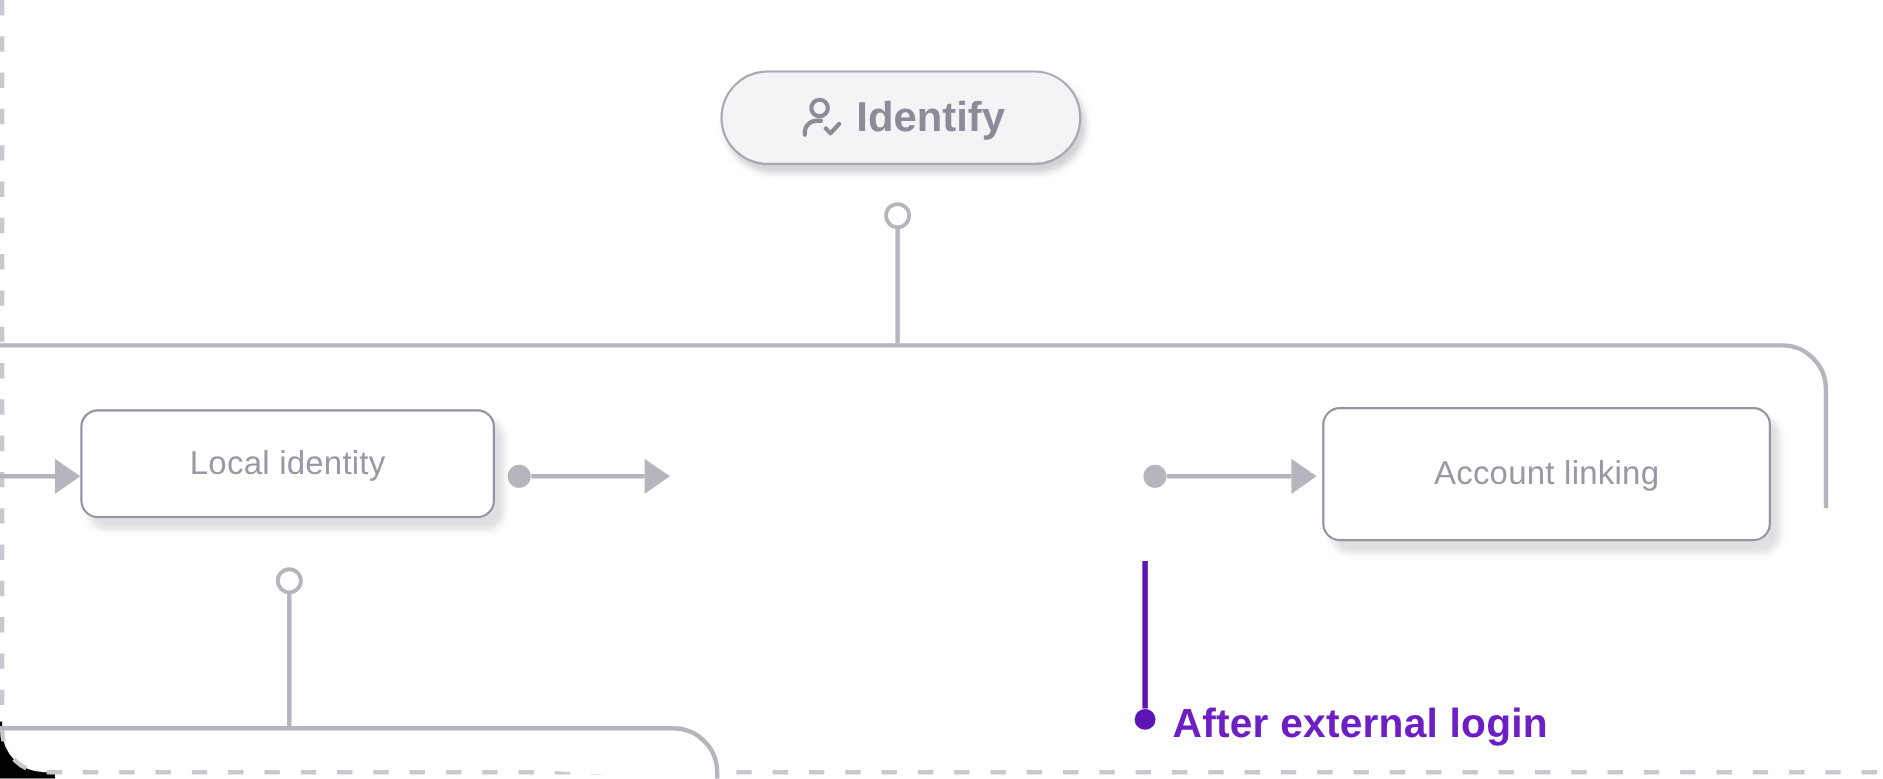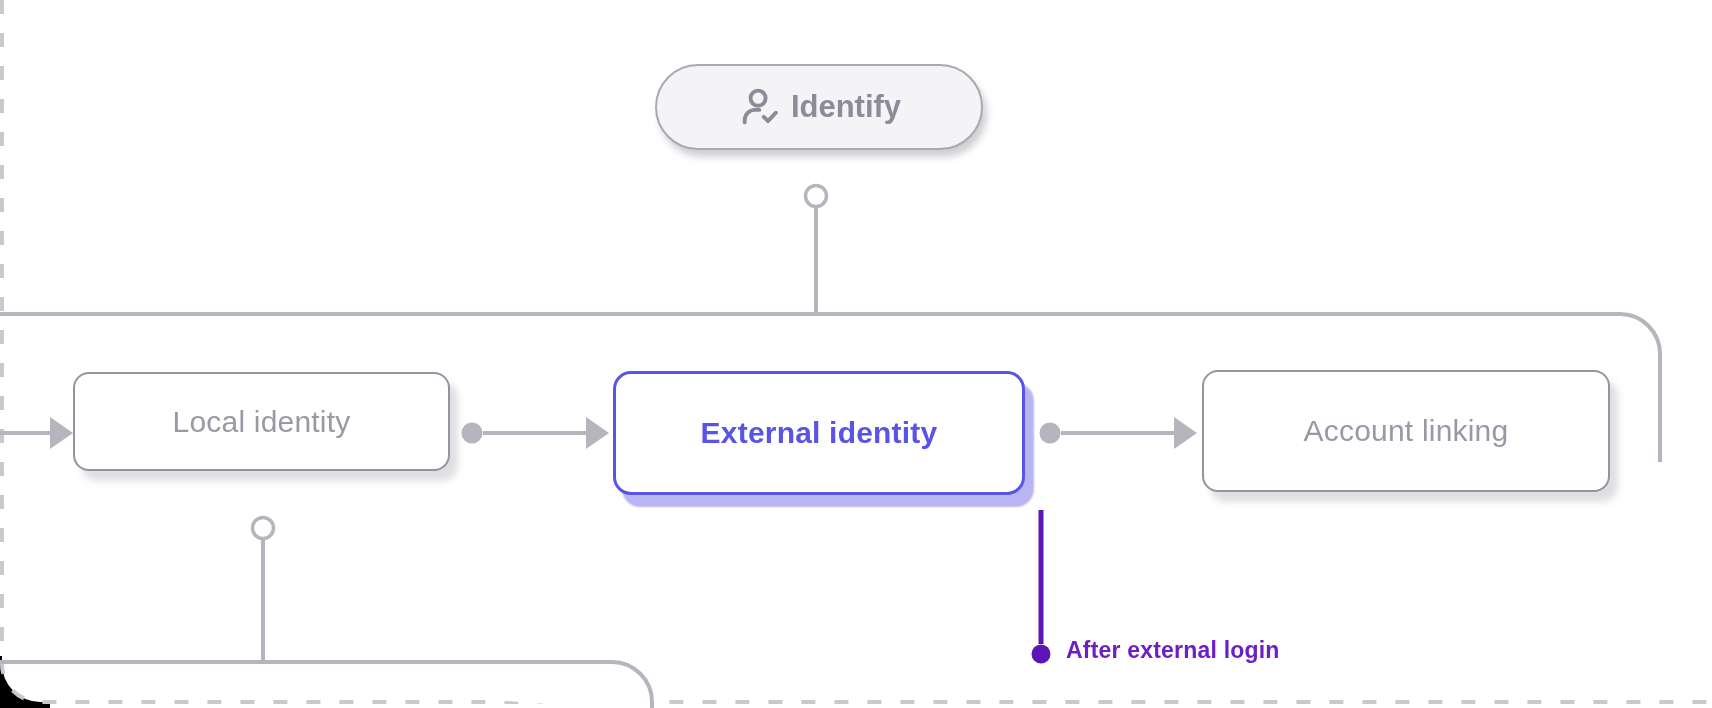--- a/index.html
+++ b/index.html
@@ -20,26 +20,26 @@
   }
   .node.step.selected{
     border:3px solid #5a53e8;border-radius:18px;
     box-shadow:9px 12px 2px #b9b5f2;
     color:#5a53e8;font-weight:600;
   }
   .node.pill{
     border:2px solid #aaa8b2;border-radius:48px;
     background:#f4f3f5;
     box-shadow:4px 7px 7px rgba(150,148,160,0.45);
-    color:#8d8b97;font-size:31px;font-weight:700;gap:10px;
+    color:#8d8b97;font-size:38px;font-weight:700;gap:10px;
   }
   .pill .glyph{display:flex;align-items:center;}
   .edge-label{
     position:absolute;z-index:2;
-    color:#6d1fc5;font-size:23px;font-weight:700;letter-spacing:.2px;
+    color:#6d1fc5;font-size:37px;font-weight:700;letter-spacing:.2px;
     white-space:nowrap;
   }
 </style>
 </head>
 <body>
 
 <div class="stage">
 
   <svg class="wires" width="1712" height="708" viewBox="0 0 1712 708">
 
@@ -81,23 +81,20 @@
         <polyline points="14.6,17.4 16.9,19.7 21.2,15.1"></polyline>
       </svg>
     </span>
     <span>Identify</span>
   </div>
 
   <div class="node step" style="left:73px;top:372px;width:377px;height:99px;">
     <span>Local identity</span>
   </div>
 
-  <div class="node step selected" style="left:613px;top:371px;width:412px;height:124px;">
-    <span>External identity</span>
-  </div>
 
   <div class="node step" style="left:1202px;top:370px;width:408px;height:122px;">
     <span>Account linking</span>
   </div>
 
   <div class="edge-label" style="left:1066px;top:637px;">After external login</div>
 
 </div>
 
 </body></html>

